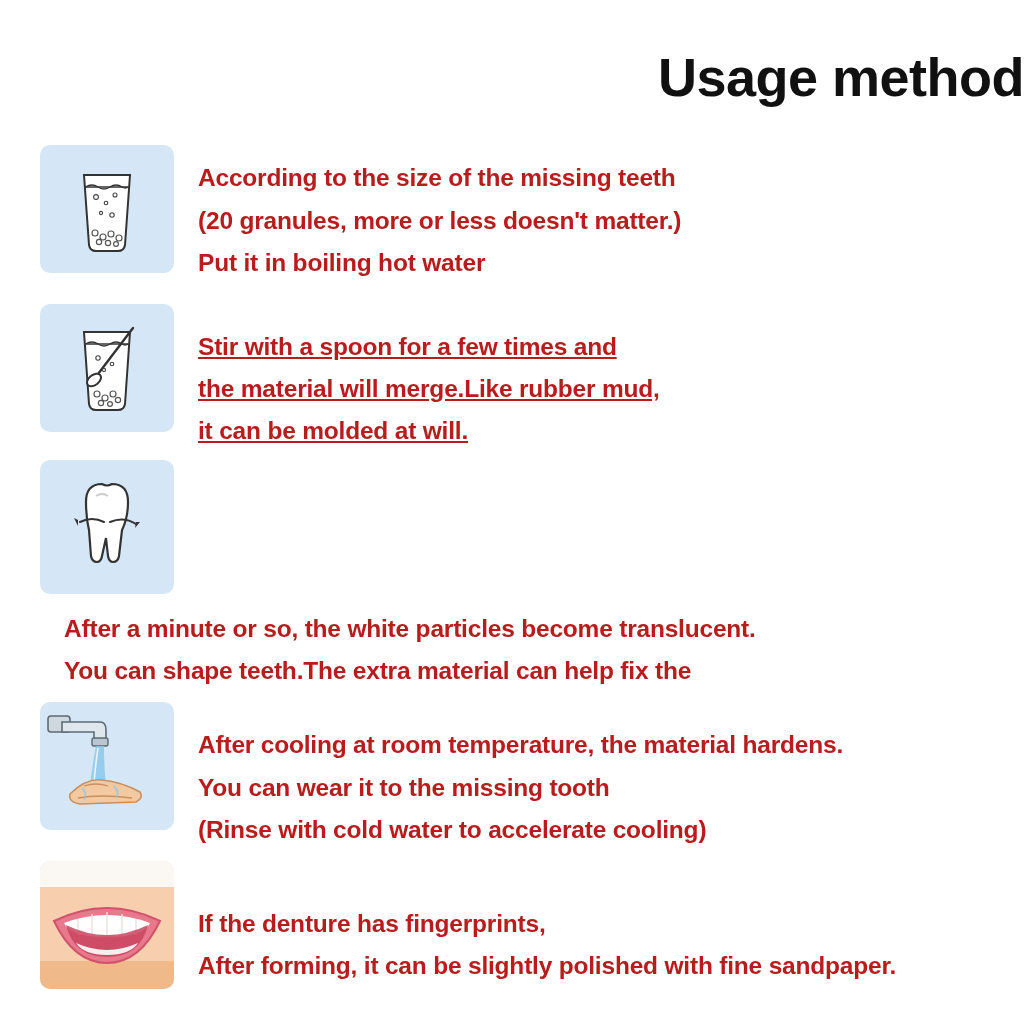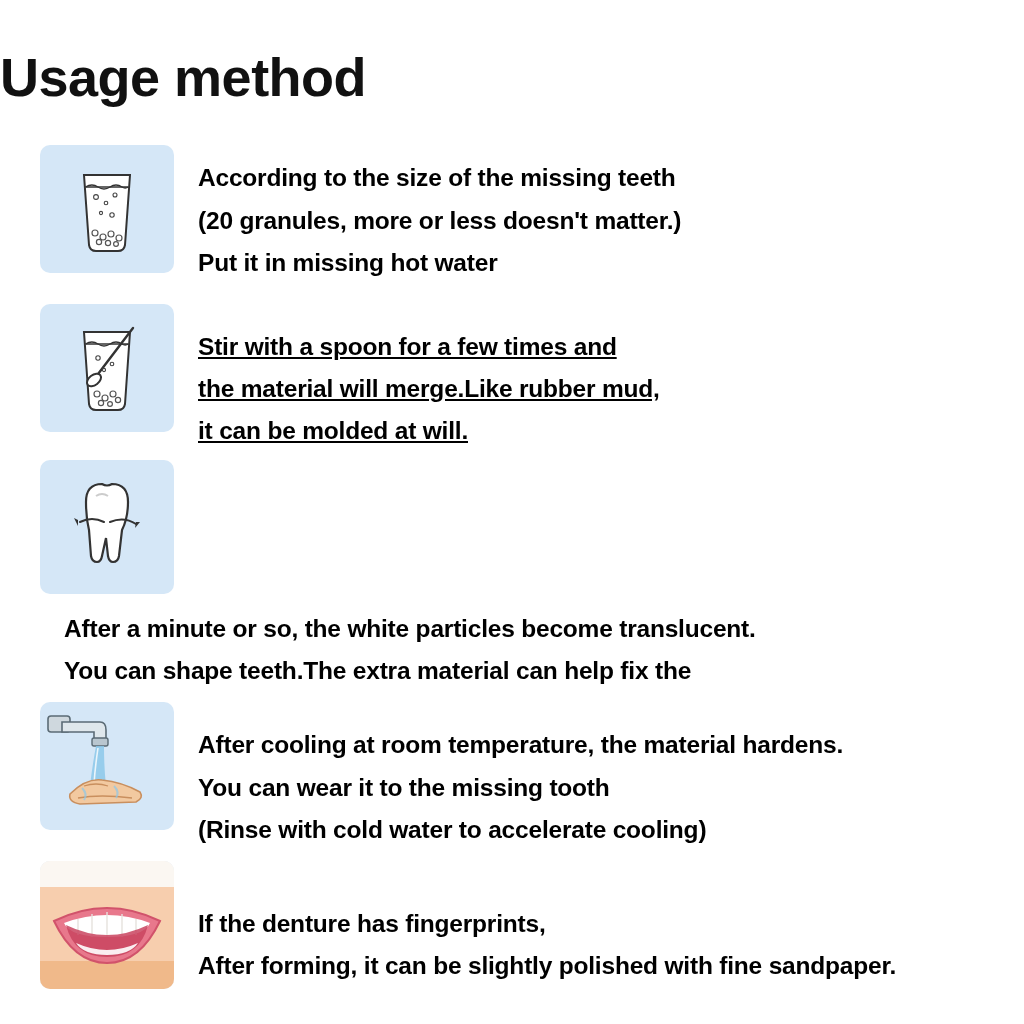--- a/index.html
+++ b/index.html
@@ -13,27 +13,28 @@
     font-family: "Liberation Sans", sans-serif;
     overflow: hidden;
   }
   .page {
     position: relative;
     width: 1024px;
     height: 1024px;
     box-sizing: border-box;
   }
   .title {
-    text-align: left;
+    text-align: right;
     font-size: 54px;
     font-weight: bold;
     color: #111111;
     letter-spacing: -0.5px;
     padding-top: 48px;
     line-height: 1.1;
+    padding-left: 20px;
   }
   .steps {
     margin-top: 38px;
   }
   .step {
     display: flex;
     align-items: flex-start;
     padding-left: 40px;
     margin-bottom: 14px;
   }
@@ -44,21 +45,21 @@
     border-radius: 10px;
     background: #d5e7f7;
     overflow: hidden;
     position: relative;
   }
   .step-text {
     margin-left: 24px;
     padding-top: 14px;
     font-size: 24.5px;
     font-weight: bold;
-    color: #000000;
+    color: #b91c1c;
     line-height: 1.72;
     letter-spacing: -0.2px;
   }
   .line {
     white-space: nowrap;
   }
   
   .step-1 { margin-bottom: 20px; }
   .step-1 .step-text { padding-top: 12px; }
   .step-2 { margin-bottom: 8px; }
@@ -95,21 +96,21 @@
           <circle cx="71" cy="89" r="3" fill="#ffffff" stroke="#555" stroke-width="1.2"></circle>
           <circle cx="79" cy="93" r="3" fill="#ffffff" stroke="#555" stroke-width="1.2"></circle>
           <circle cx="59" cy="97" r="2.6" fill="#ffffff" stroke="#555" stroke-width="1.2"></circle>
           <circle cx="68" cy="98" r="2.6" fill="#ffffff" stroke="#555" stroke-width="1.2"></circle>
           <circle cx="76" cy="99" r="2.4" fill="#ffffff" stroke="#555" stroke-width="1.2"></circle>
         </svg>
       </div>
       <div class="step-text">
         <div class="line">According to the size of the missing teeth</div>
         <div class="line">(20 granules, more or less doesn't matter.)</div>
-        <div class="line">Put it in missing hot water</div>
+        <div class="line">Put it in boiling hot water</div>
       </div>
     </div>
 
     <div class="step step-2">
       <div class="thumb">
         <svg width="134" height="128" viewBox="0 0 134 128">
           <path d="M44 28 L90 28 L85 100 Q84 106 78 106 L56 106 Q50 106 49 100 Z" fill="#ffffff" stroke="#333333" stroke-width="2"></path>
           <path d="M45.5 40 L88.5 40" stroke="#333333" stroke-width="1.6" fill="none"></path>
           <path d="M45.5 40 Q52 36 58 40 Q64 44 70 40 Q76 36 82 40 Q85 42 88.5 40" stroke="#333333" stroke-width="1.4" fill="none"></path>
           <path d="M55 74 L93 24" stroke="#333333" stroke-width="2.4" fill="none" stroke-linecap="round"></path>

